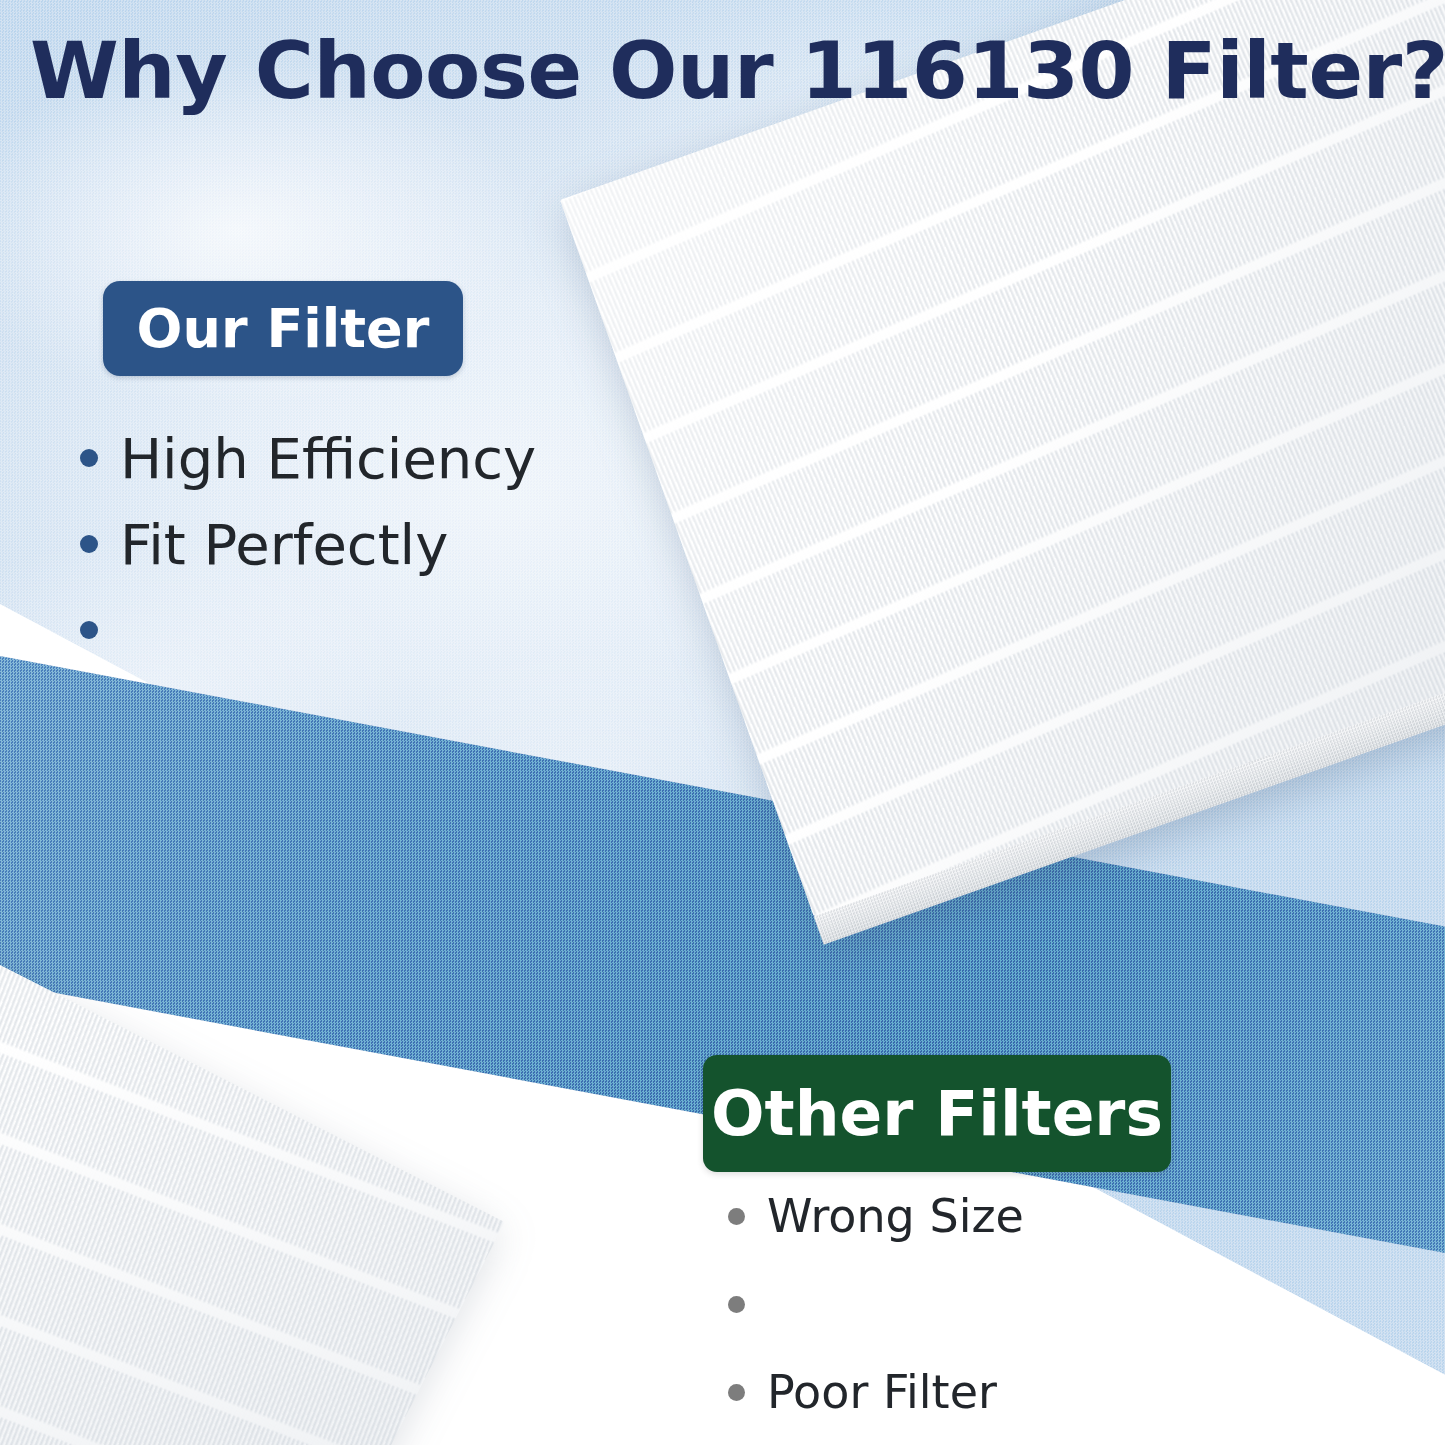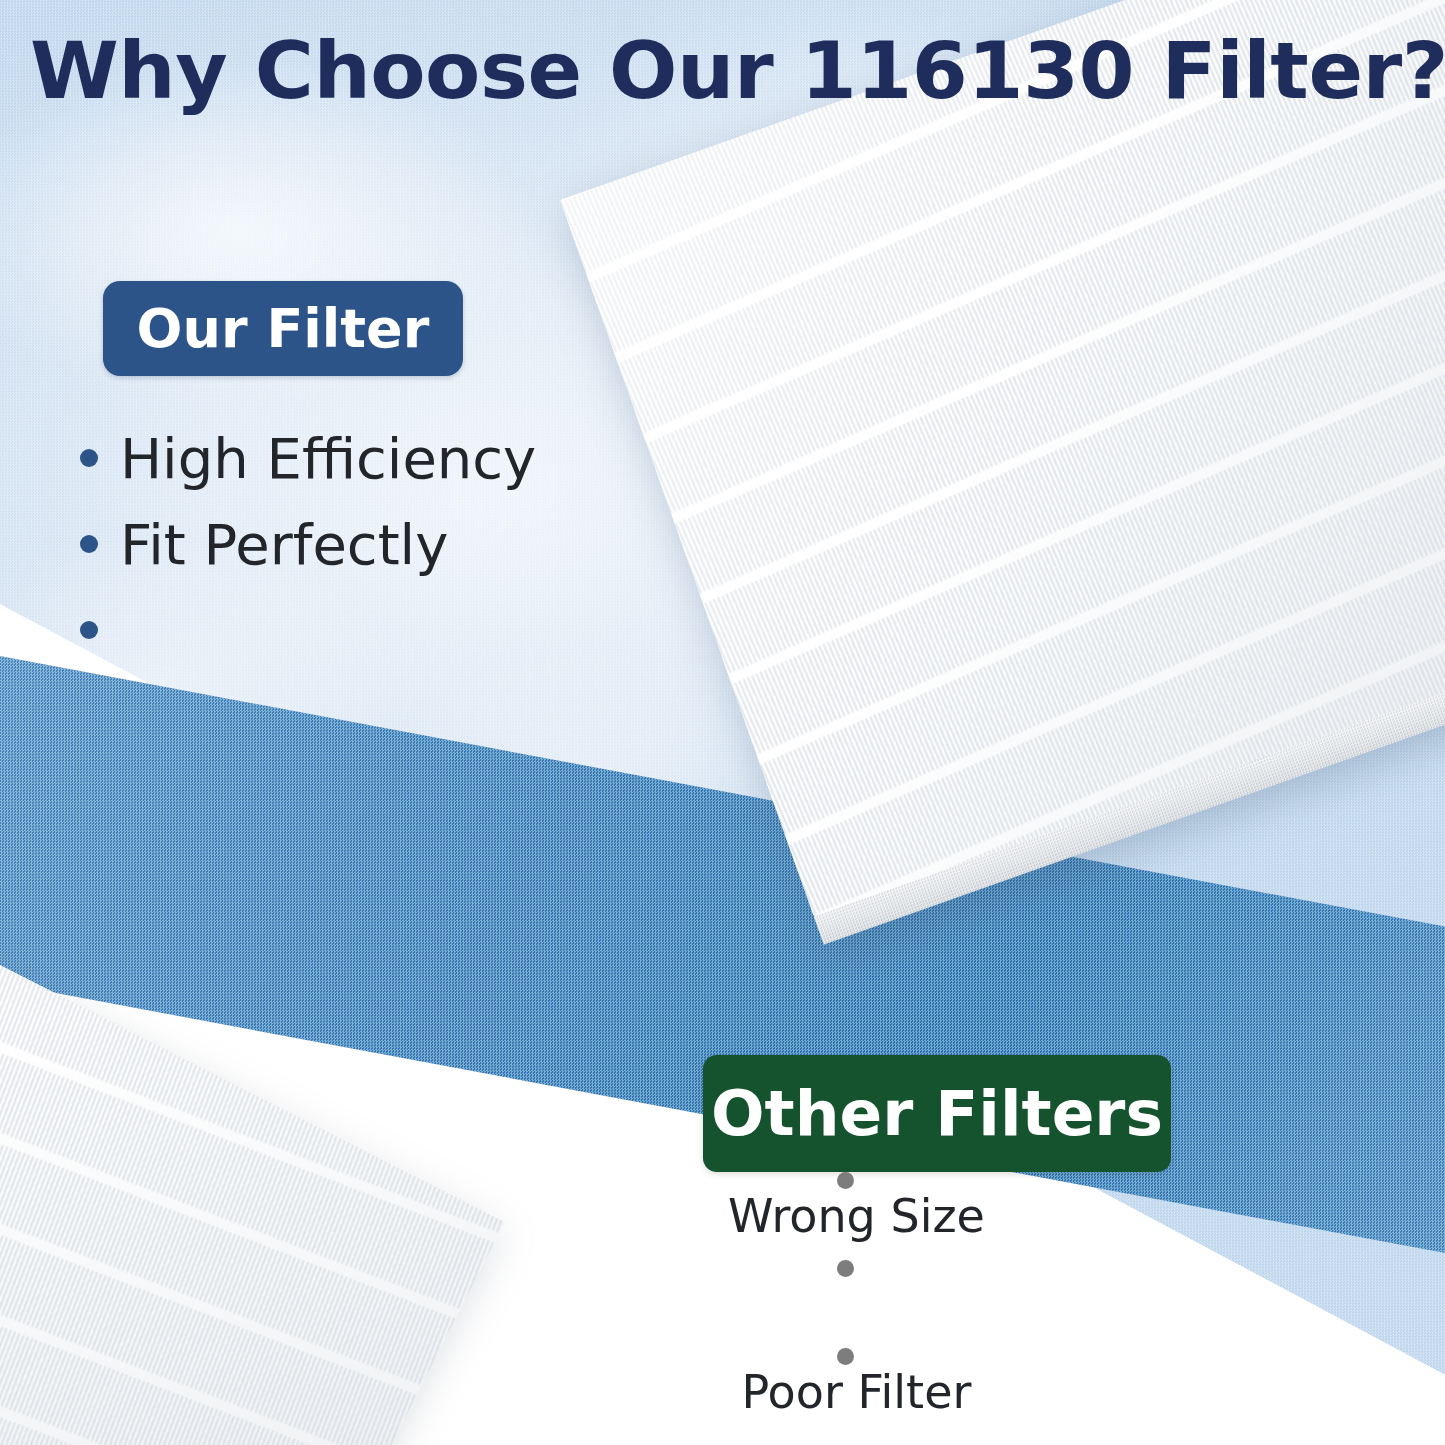--- a/index.html
+++ b/index.html
@@ -187,21 +187,21 @@
   .dot{
     border-radius:50%;
     flex:0 0 auto;
   }
 
   #list-our{left:80px;top:415px;}
   #list-our .bullet-row{height:86px;font-size:56px;color:#22262b;}
   #list-our .dot{width:18px;height:18px;background:#2c5488;margin-right:22px;}
 
   #list-other{left:728px;top:1172px;}
-  #list-other .bullet-row{height:88px;font-size:46px;color:#22262b;flex-direction:column;}
+  #list-other .bullet-row{height:88px;font-size:46px;color:#22262b;}
   #list-other .dot{width:17px;height:17px;background:#7d7d7d;margin-right:22px;}
 </style>
 </head>
 <body>
 
 <div id="stage">
 
   <div class="bg-base"></div>
   <div class="bg-clouds"></div>
   <div class="bg-noise"></div>

